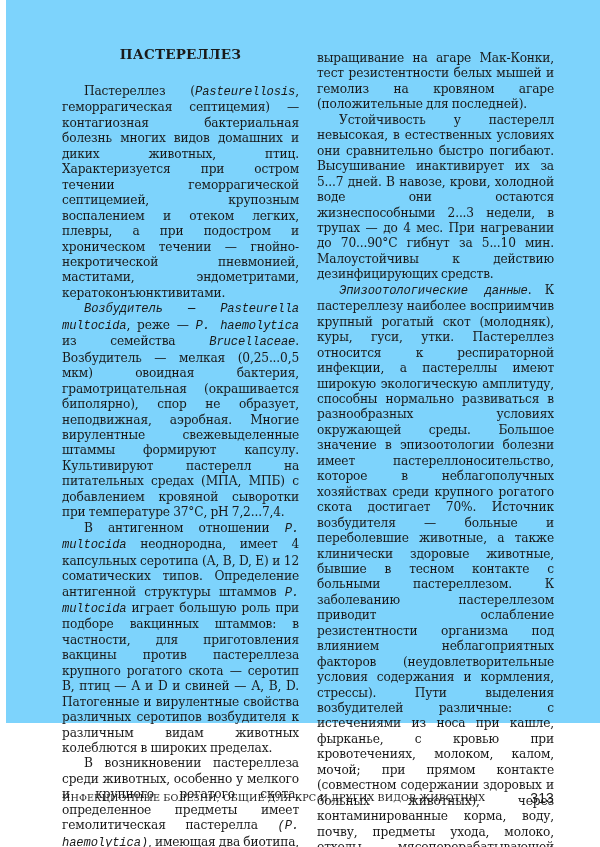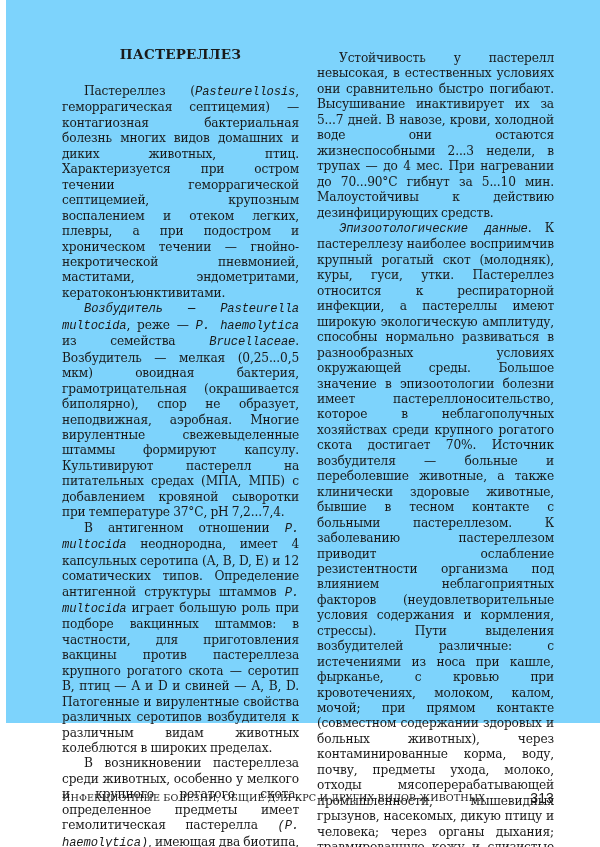--- a/index.html
+++ b/index.html
@@ -30,20 +30,21 @@
   <div class="title">ПАСТЕРЕЛЛЕЗ</div>
 
   <div class="col col-left">
     <p><span>Пастереллез (</span><i>Pasteurellosis</i><span>, геморрагическая септицемия) — контагиозная бактериальная болезнь многих видов домашних и диких животных, птиц. Характеризуется при остром течении геморрагической септицемией, крупозным воспалением и отеком легких, плевры, а при подостром и хроническом течении — гнойно-некротической пневмонией, маститами, эндометритами, кератоконъюнктивитами.</span></p>
     <p><i>Возбудитель — Pasteurella multocida</i><span>, реже — </span><i>P. haemolytica</i><span> из семейства </span><i>Brucellaceae</i><span>. Возбудитель — мелкая (0,25...0,5 мкм) овоидная бактерия, грамотрицательная (окрашивается биполярно), спор не образует, неподвижная, аэробная. Многие вирулентные свежевыделенные штаммы формируют капсулу. Культивируют пастерелл на питательных средах (МПА, МПБ) с добавлением кровяной сыворотки при температуре 37°С, pH 7,2...7,4.</span></p>
     <p><span>В антигенном отношении </span><i>P. multocida</i><span> неоднородна, имеет 4 капсульных серотипа (А, В, D, Е) и 12 соматических типов. Определение антигенной структуры штаммов </span><i>P. multocida</i><span> играет большую роль при подборе вакцинных штаммов: в частности, для приготовления вакцины против пастереллеза крупного рогатого скота — серотип В, птиц — А и D и свиней — А, В, D. Патогенные и вирулентные свойства различных серотипов возбудителя к различным видам животных колеблются в широких пределах.</span></p>
     <p><span>В возникновении пастереллеза среди животных, особенно у мелкого и крупного рогатого скота, определенное предметы имеет гемолитическая пастерелла </span><i>(P. haemolytica)</i><span>, имеющая два биотипа, А и Т, которая таксономически в настоящее время включена в род </span></p>
   </div>
 
   <div class="col col-right">
+    <p class="noindent">выращивание на агаре Мак-Конки, тест резистентности белых мышей и гемолиз на кровяном агаре (положительные для последней).</p>
     <p>Устойчивость у пастерелл невысокая, в естественных условиях они сравнительно быстро погибают. Высушивание инактивирует их за 5...7 дней. В навозе, крови, холодной воде они остаются жизнеспособными 2...3 недели, в трупах — до 4 мес. При нагревании до 70...90°С гибнут за 5...10 мин. Малоустойчивы к действию дезинфицирующих средств.</p>
     <p><i>Эпизоотологические данные</i><span>. К пастереллезу наиболее восприимчив крупный рогатый скот (молодняк), куры, гуси, утки. Пастереллез относится к респираторной инфекции, а пастереллы имеют широкую экологическую амплитуду, способны нормально развиваться в разнообразных условиях окружающей среды. Большое значение в эпизоотологии болезни имеет пастереллоносительство, которое в неблагополучных хозяйствах среди крупного рогатого скота достигает 70%. Источник возбудителя — больные и переболевшие животные, а также клинически здоровые животные, бывшие в тесном контакте с больными пастереллезом. К заболеванию пастереллезом приводит ослабление резистентности организма под влиянием неблагоприятных факторов (неудовлетворительные условия содержания и кормления, стрессы). Пути выделения возбудителей различные: с истечениями из носа при кашле, фырканье, с кровью при кровотечениях, молоком, калом, мочой; при прямом контакте (совместном содержании здоровых и больных животных), через контаминированные корма, воду, почву, предметы ухода, молоко, отходы мясоперерабатывающей промышленности, мышевидных грызунов, насекомых, дикую птицу и человека; через органы дыхания; травмированную кожу и слизистые оболочки.</span></p>
   </div>
 
   <div class="footer">
     <span class="footer-text">Инфекционные болезни, общие для КРС и других видов животных</span>
     <span class="footer-page">313</span>
   </div>
 
 </div>

